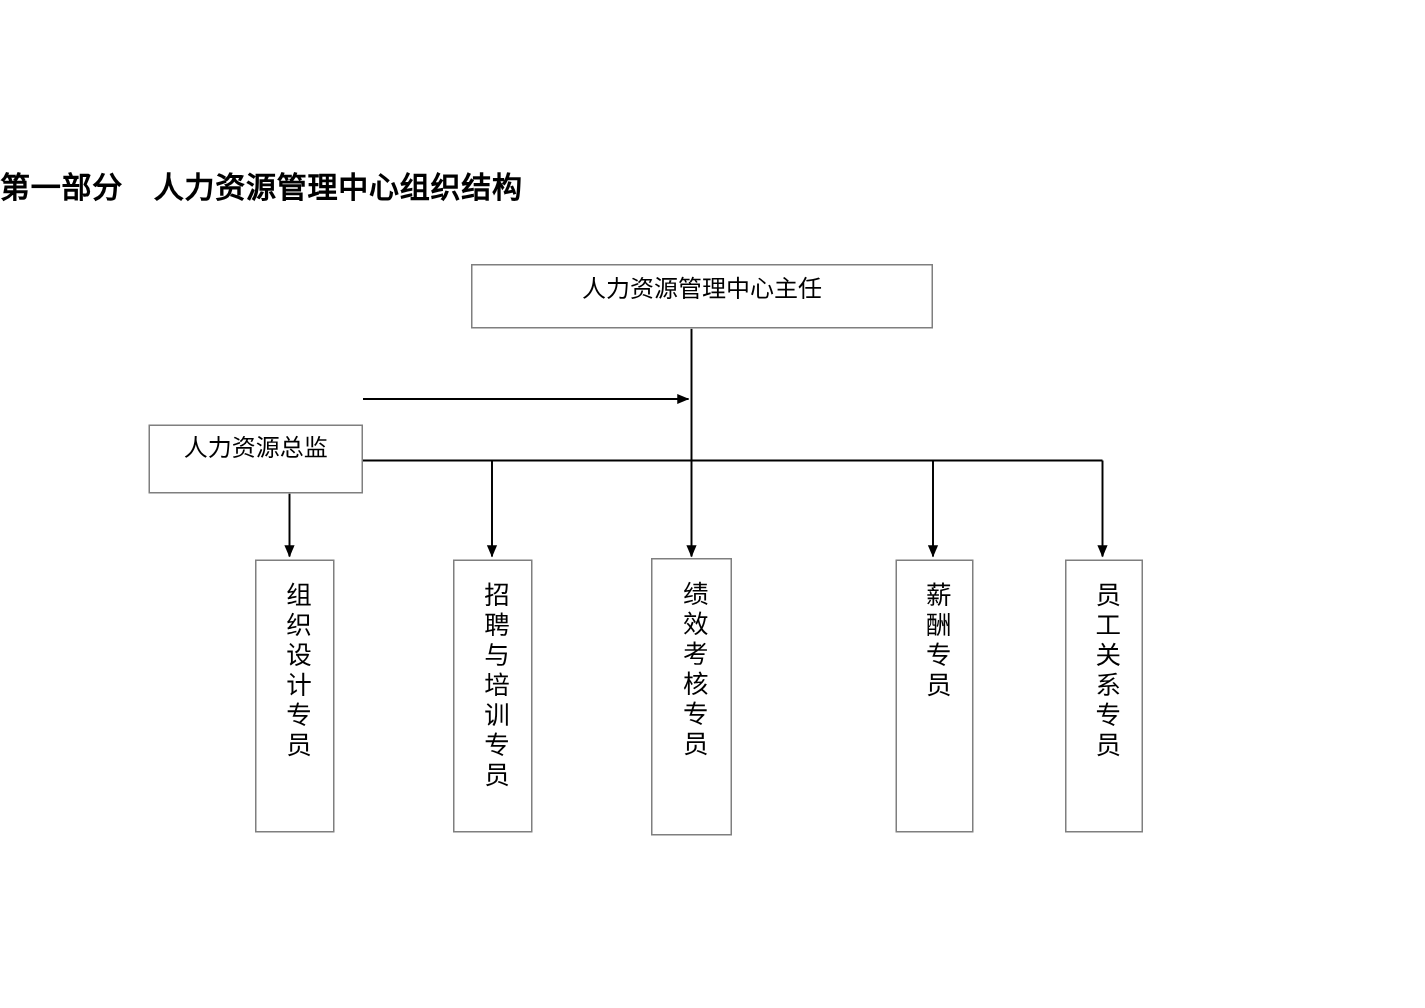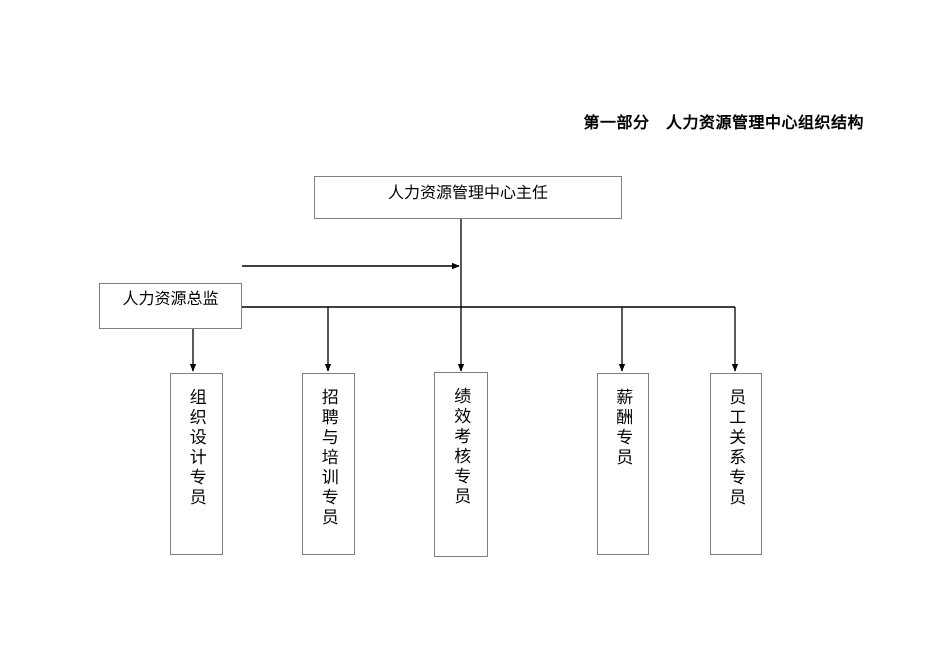--- a/index.html
+++ b/index.html
@@ -24,22 +24,22 @@
     height: 672px;
     pointer-events: none;
   }
 
   
   .chart-title {
     position: absolute;
     left: 0;
     top: 109px;
     width: 864px;
-    text-align: right;
-    font-size: 16px;
+    text-align: left;
+    font-size: 20px;
     font-weight: bold;
     letter-spacing: 0.5px;
     color: #000000;
     white-space: pre;
   }
 
   
   .node {
     position: absolute;
     box-sizing: border-box;

